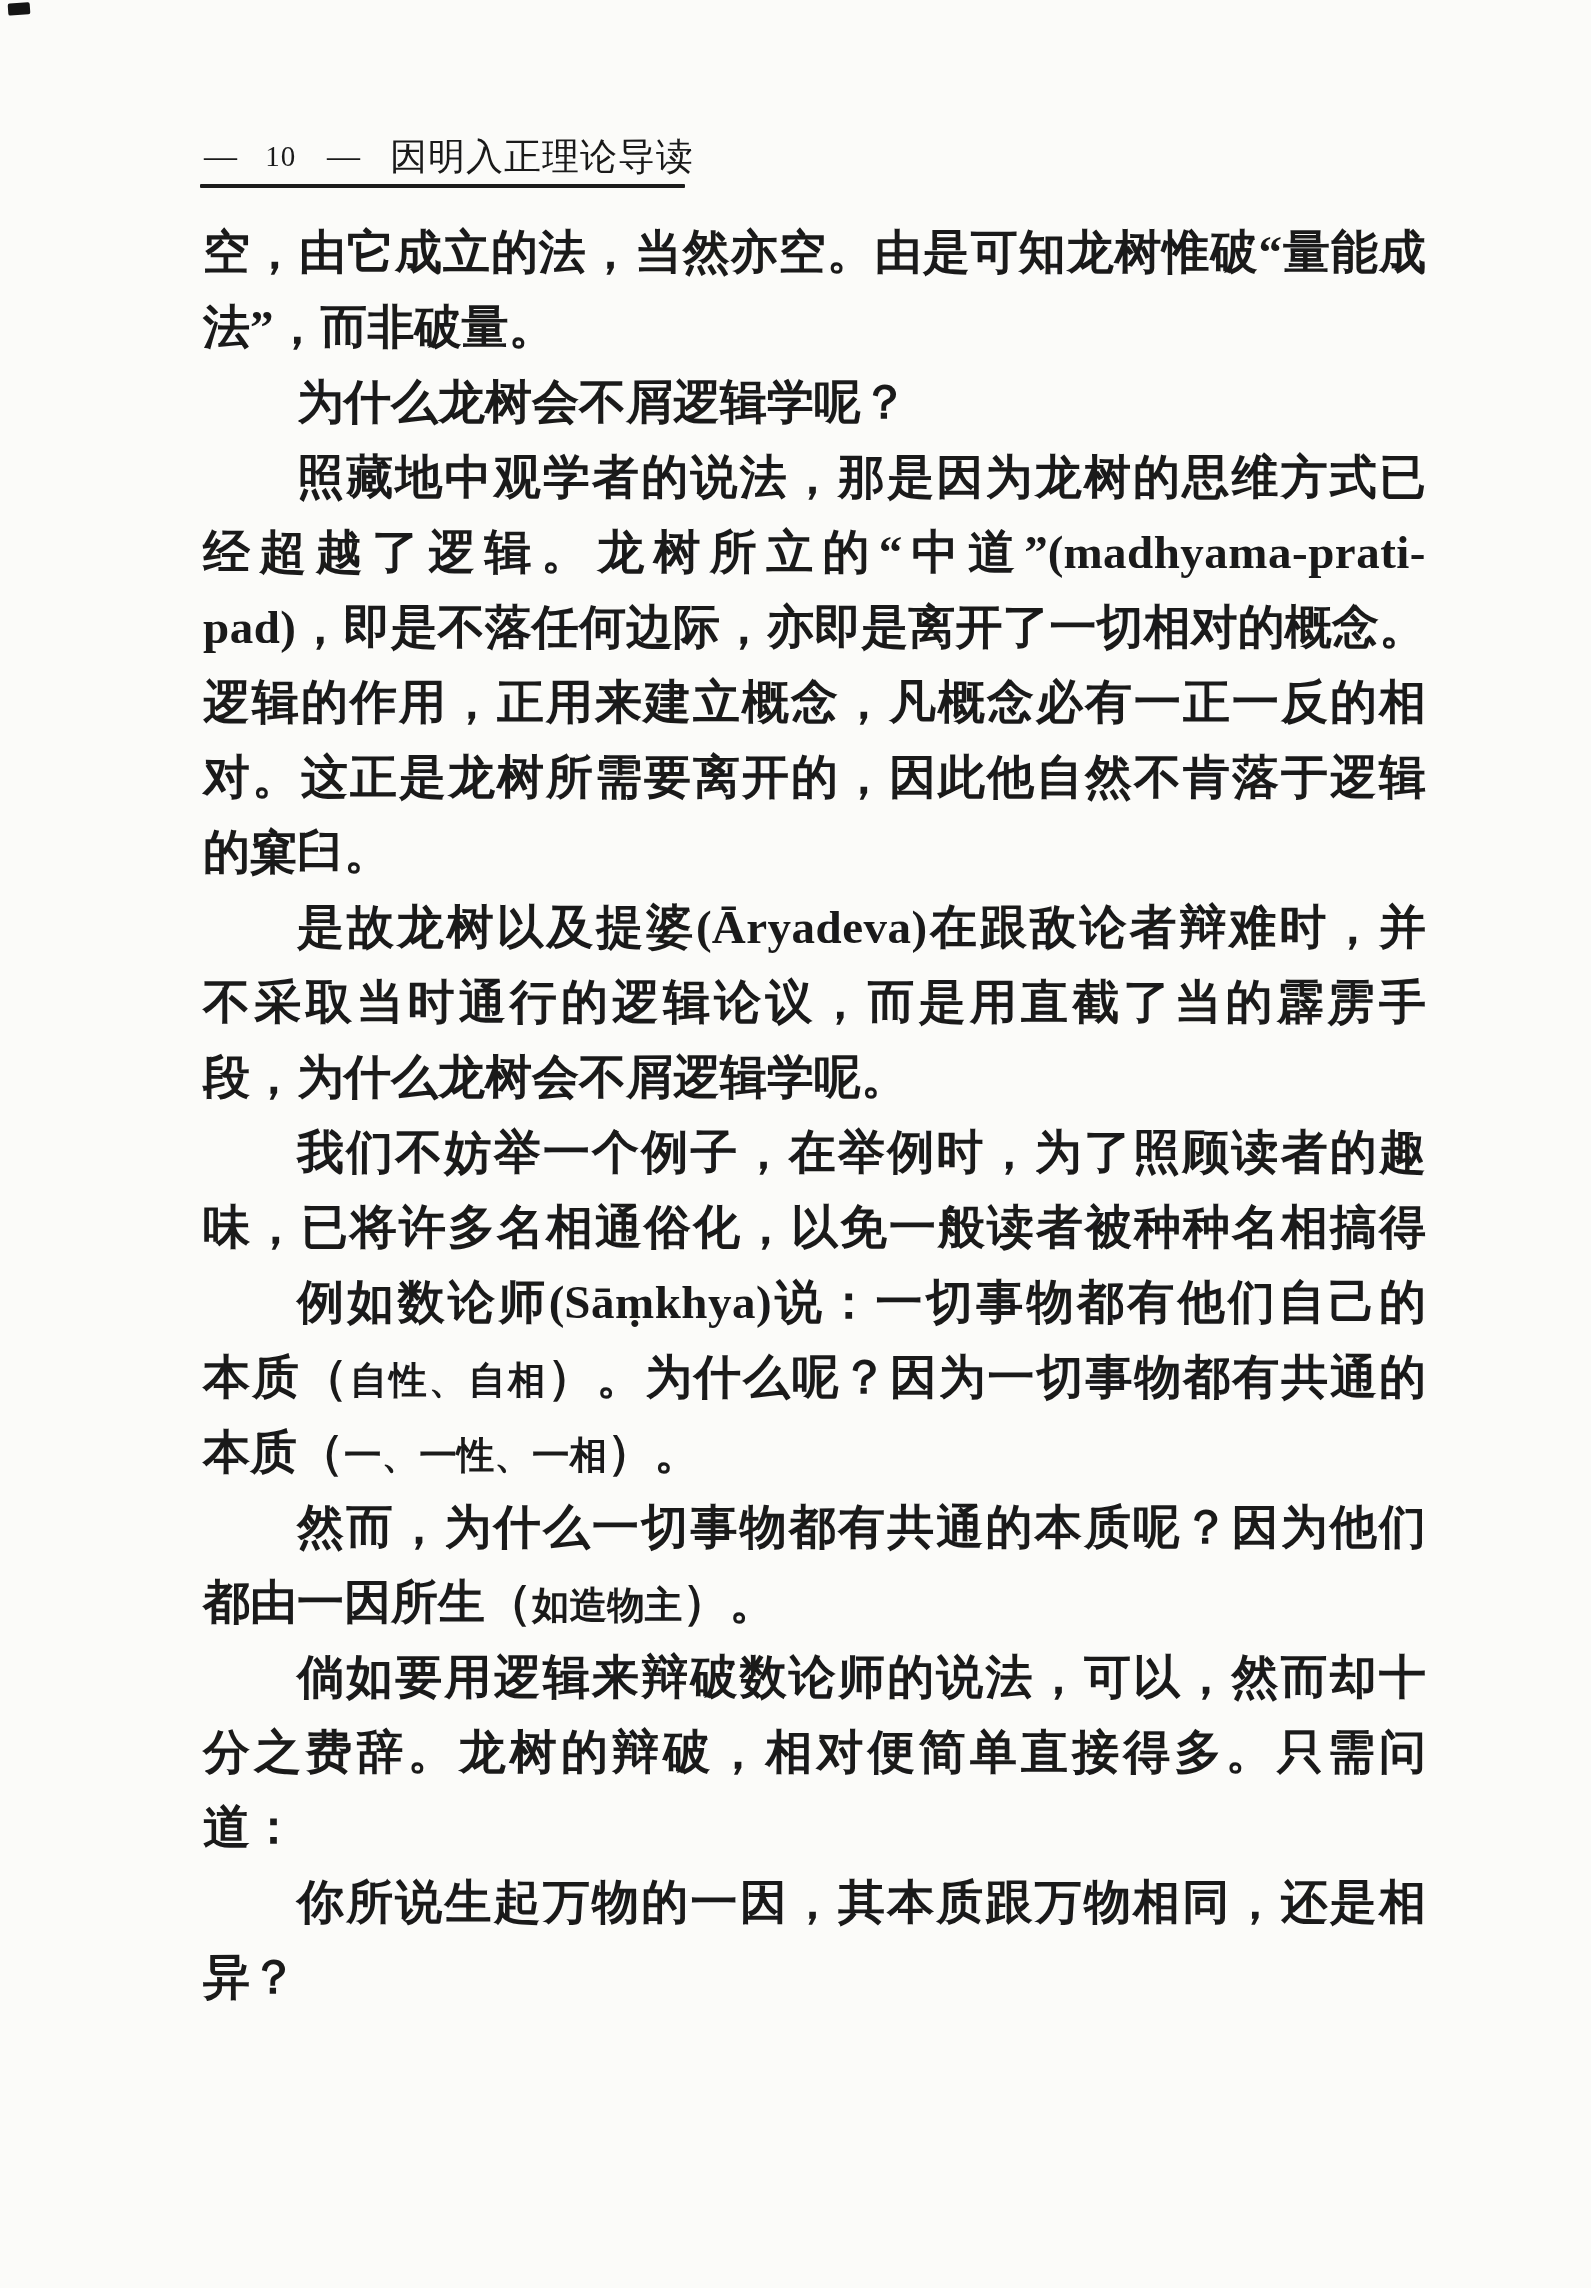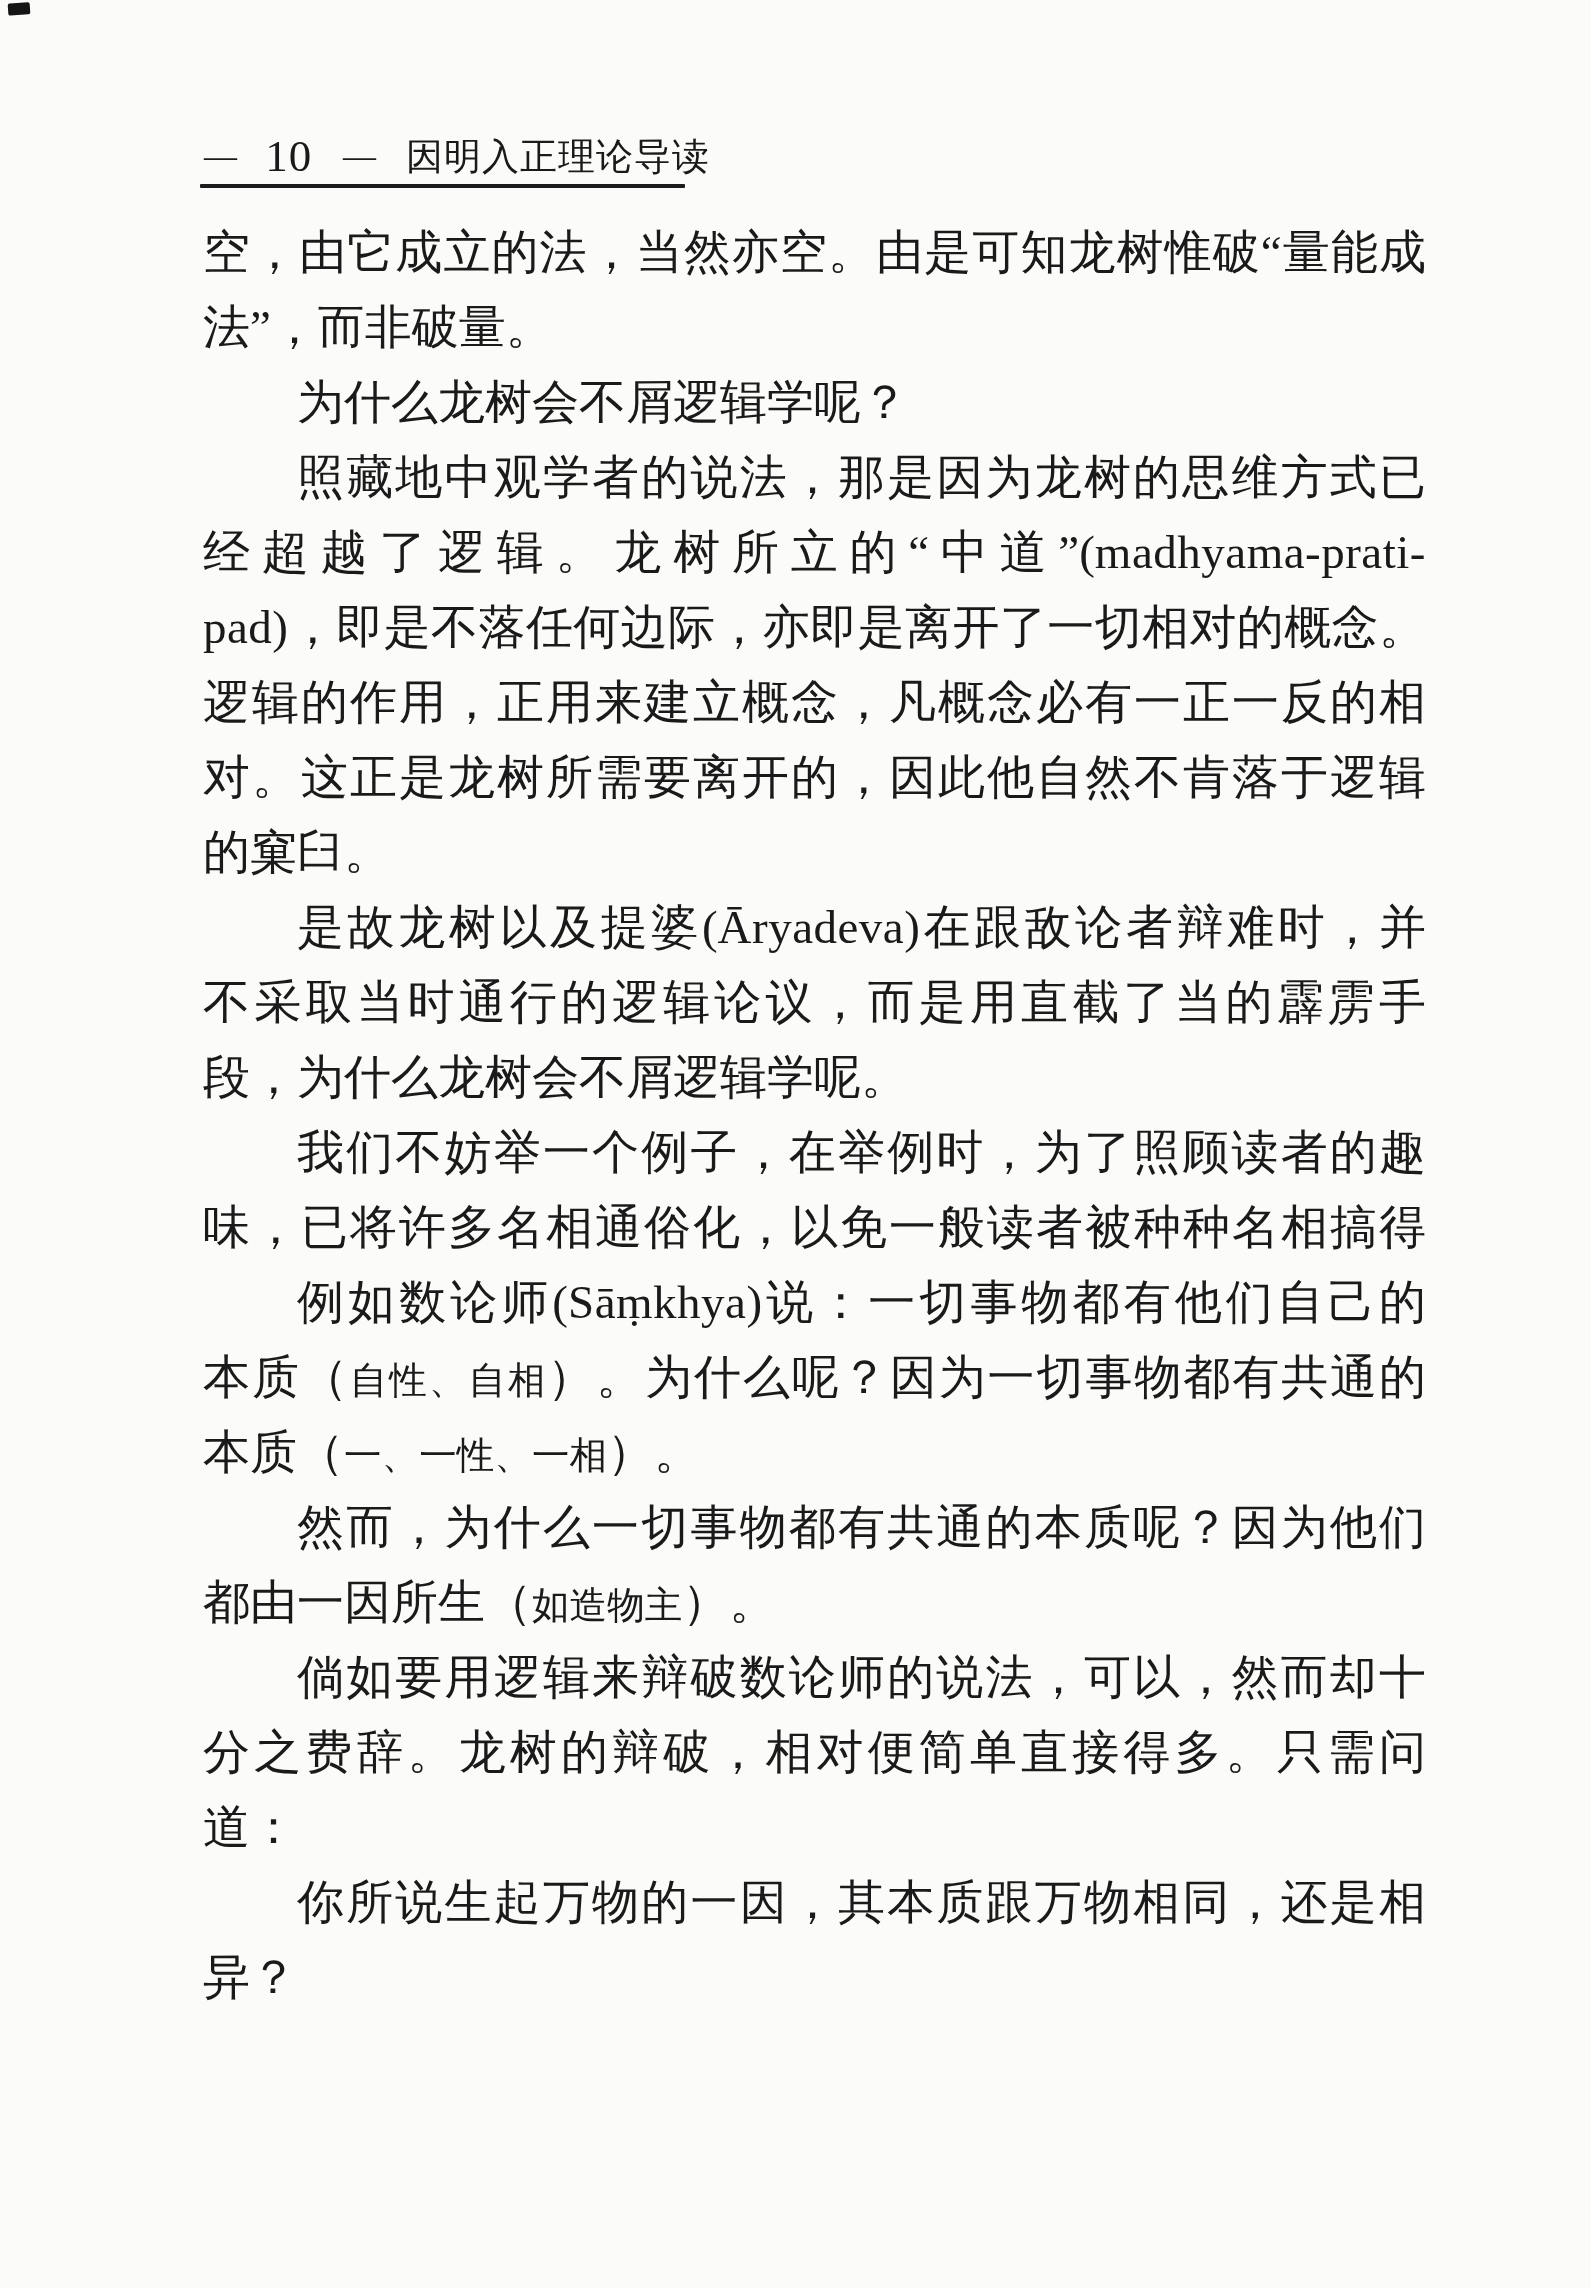--- a/index.html
+++ b/index.html
@@ -36,21 +36,21 @@
     font-size: 37px;
     line-height: 43px;
     letter-spacing: 1px;
     white-space: nowrap;
   }
   .running-header .dash {
     font-size: 33px;
     padding: 0 3.9px;
   }
   .running-header .pagenum {
-    font-size: 45px;
+    font-size: 29px;
     margin: 0 27px 0 23.4px;
   }
   .running-header .title {
     margin-left: 25px;
     letter-spacing: 1px;
   }
   .header-rule {
     position: absolute;
     left: 200px;
     top: 184px;
@@ -66,20 +66,21 @@
     width: 1223px;
   }
   .line {
     font-size: 47px;
     line-height: 75px;
     height: 75px;
     white-space: nowrap;
     text-align: justify;
     text-align-last: left;
     text-justify: inter-character;
+    font-weight: bold;
   }
   .line.just {
     text-align-last: justify;
     white-space: normal;
   }
   .line.indent {
     text-indent: 2em;
   }
   .line .small {
     font-size: 0.8em;

